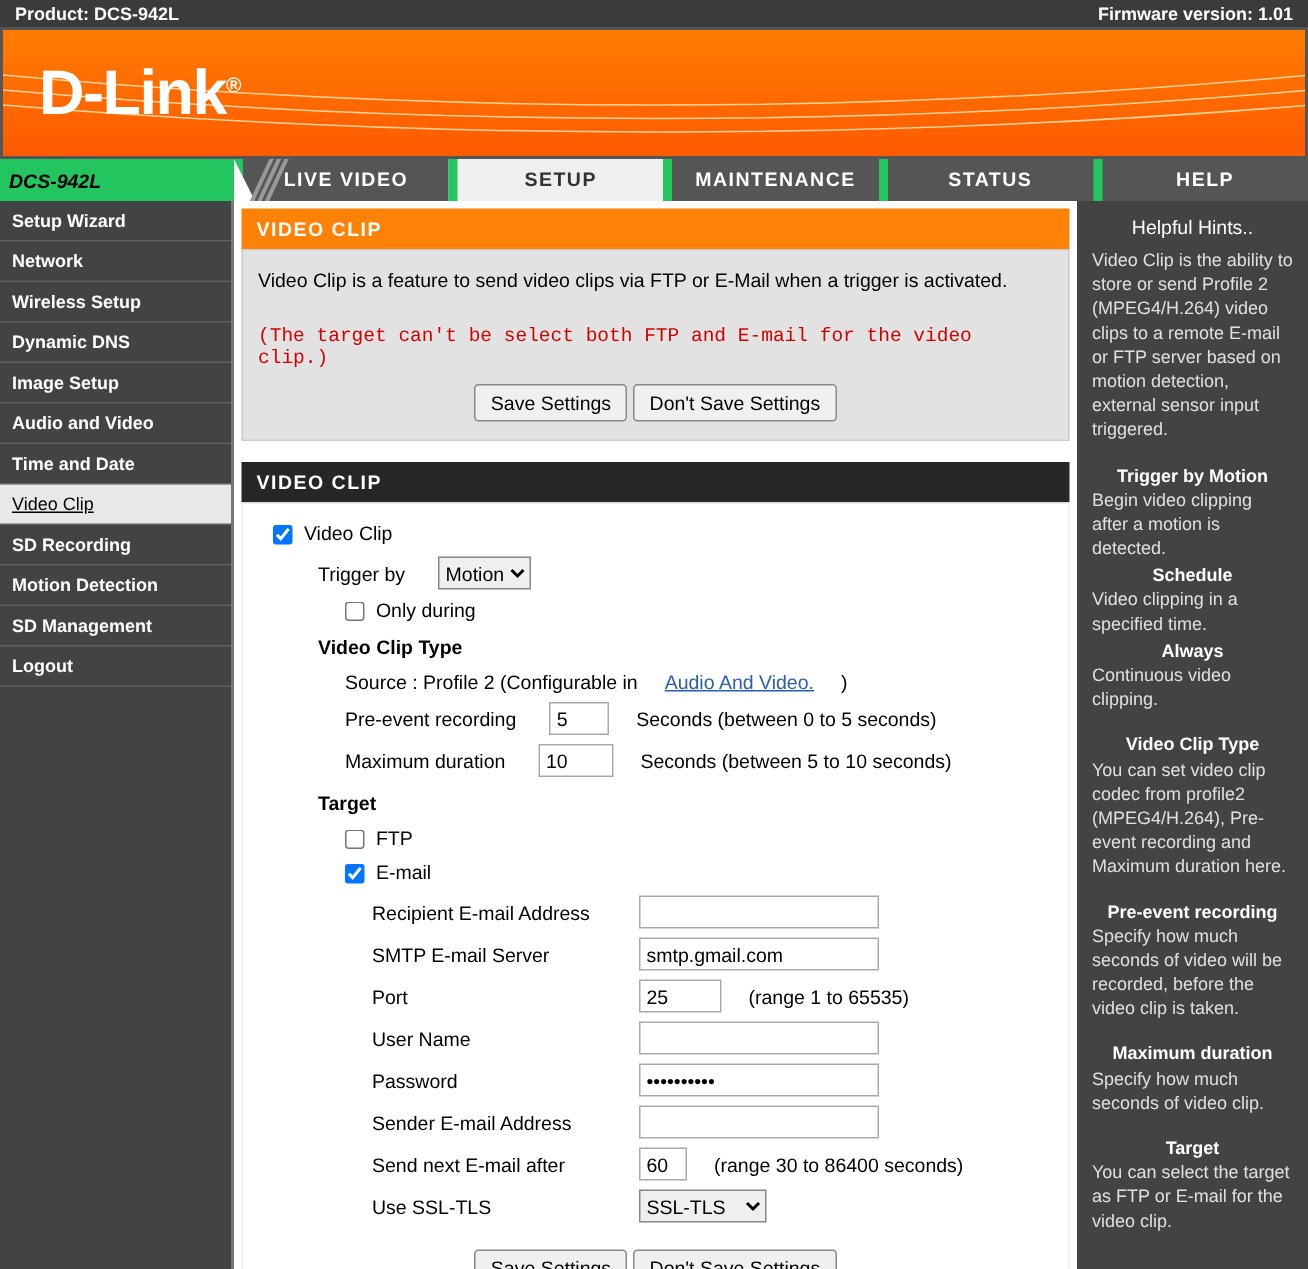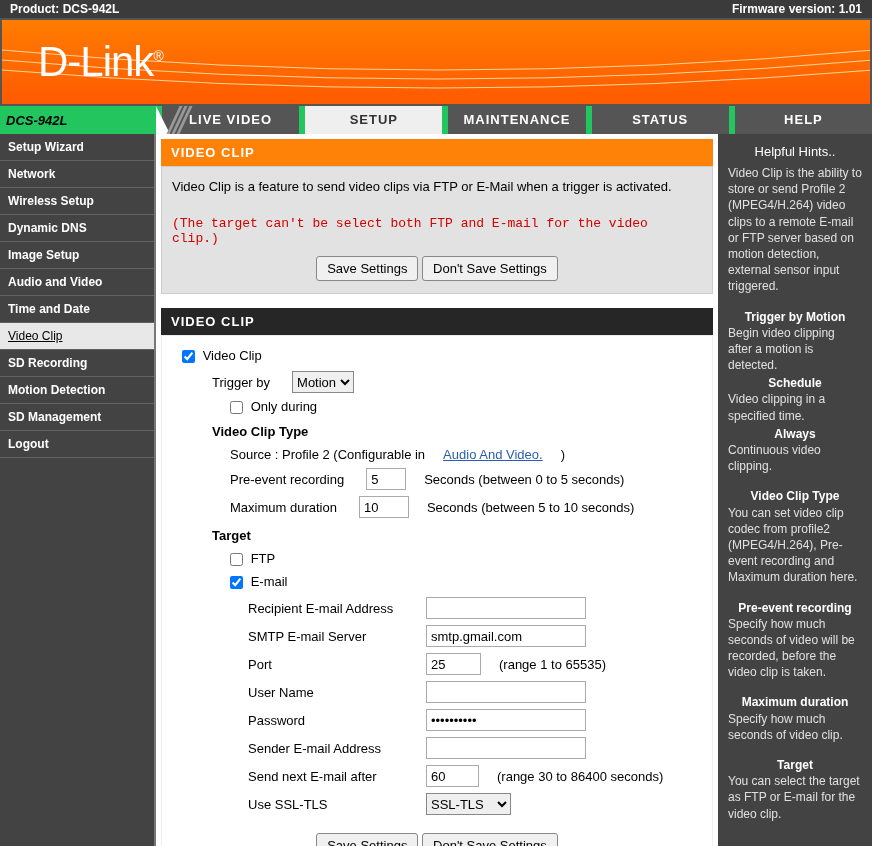--- a/index.html
+++ b/index.html
@@ -1,20 +1,20 @@
 <!DOCTYPE html>
 <html><head>
 <meta charset="utf-8">
 <style>
 * { box-sizing: border-box; margin: 0; padding: 0; }
 body { font-family: Arial, Helvetica, sans-serif; font-size: 13px; background: #fff; width: 872px; }
 .topbar { background: #3b3b3b; color: #fff; display: flex; justify-content: space-between; padding: 2px 10px; font-size: 12px; font-weight: bold; }
 .banner { background: linear-gradient(#ff7c00, #ff5a00); height: 88px; border: 2px solid #555; position: relative; overflow: hidden; }
 .banner svg { position: absolute; top: 0; left: 0; }
-.logo { position: absolute; left: 36px; top: 18px; color: #fff; font-size: 42px; font-weight: normal; font-family: "Arial Black", sans-serif; letter-spacing: -1px; z-index: 2; }
+.logo { position: absolute; left: 24px; top: 18px; color: #fff; font-size: 42px; font-weight: bold; font-family: "Arial Black", sans-serif; letter-spacing: -1px; z-index: 2; }
 .logo sup { font-size: 14px; vertical-align: super; }
 .tabs { display: flex; background: #555; height: 28px; }
 .tabs .model { width: 156px; background: #22c55e; color: #000; font-weight: bold; font-style: italic; font-size: 13px; display: flex; align-items: center; padding-left: 6px; position: relative; }
 .tabs .model::after { content: ""; position: absolute; right: -14px; top: 0; border-top: 28px solid transparent; border-left: 14px solid #fff; }
 .tabs .slashes { position: absolute; right: -30px; top: 0; display: flex; gap: 2px; z-index: 1; }
 .tabs .slashes span { display:block; width:3px; height:28px; background:#999; transform: skewX(-25deg); }
 .tabs .tab { flex: 1; text-align: center; color: #fff; font-weight: bold; font-size: 13px; line-height: 28px; border-left: 6px solid #22c55e; cursor: pointer; letter-spacing: 1px; }
 .tabs .tab.active { background: #efefef; color: #333; }
 .layout { display: flex; min-height: 700px; }
 .sidebar { width: 156px; background: #434343; border-right: 2px solid #777; }
@@ -179,21 +179,21 @@
         <div class="field-row">
           <span class="lbl">Password</span>
           <input type="text" style="width: 160px;" value="••••••••••">
         </div>
         <div class="field-row">
           <span class="lbl">Sender E-mail Address</span>
           <input type="text" style="width: 160px;" value="">
         </div>
         <div class="field-row">
           <span class="lbl">Send next E-mail after</span>
-          <input type="text" style="width: 53px;" value="60">
+          <input type="text" style="width: 32px;" value="60">
           <span>(range 30 to 86400 seconds)</span>
         </div>
         <div class="field-row">
           <span class="lbl">Use SSL-TLS</span>
           <select style="width:85px">
             <option>SSL-TLS</option>
           </select>
         </div>
       </div>
 

